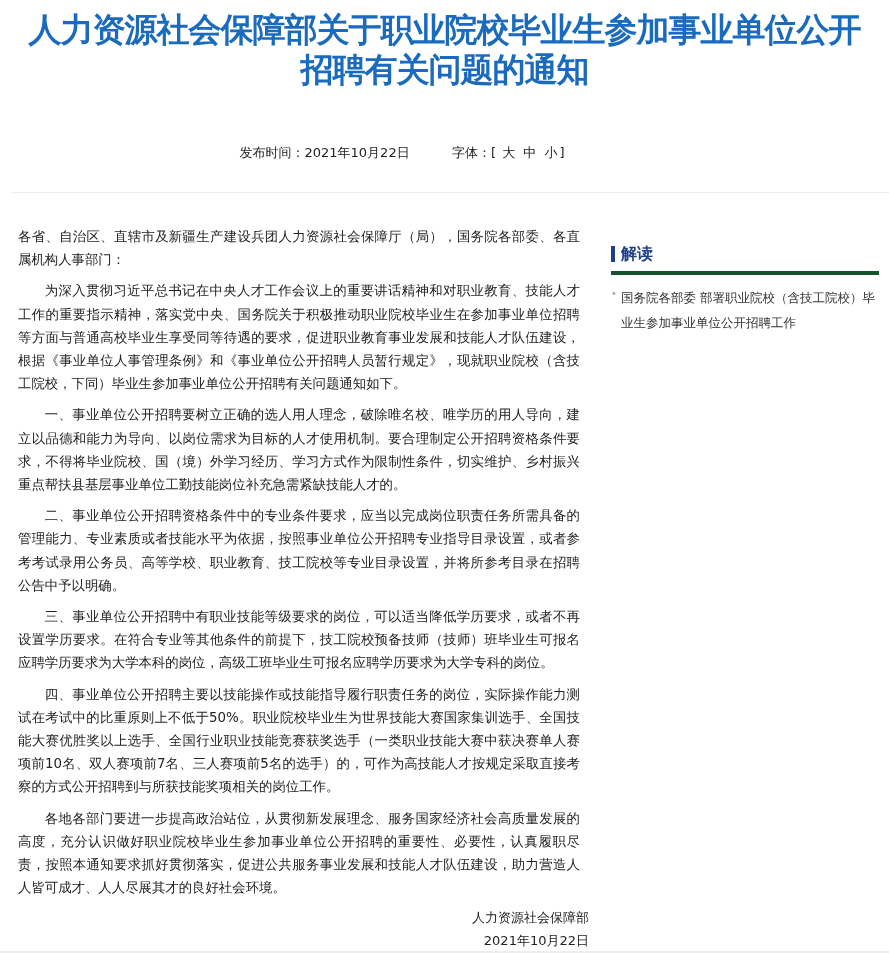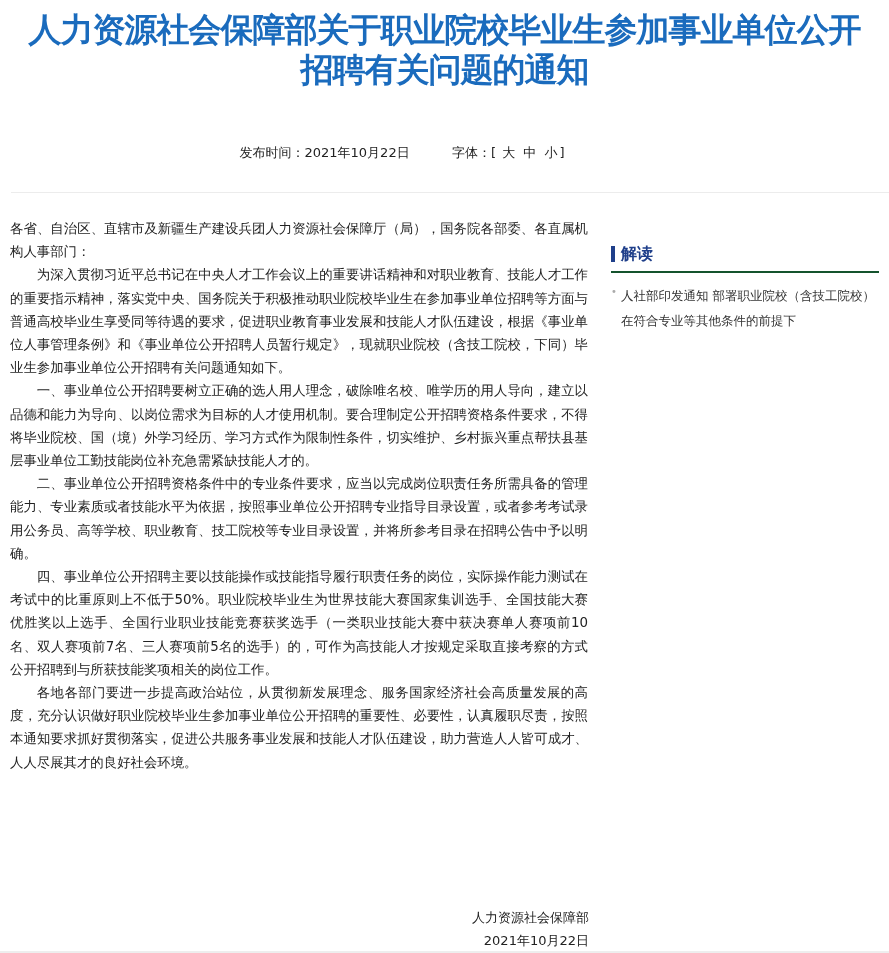--- a/index.html
+++ b/index.html
@@ -4,24 +4,24 @@
 <style>
   html, body { margin:0; padding:0; background:#ffffff; }
   body { width:889px; height:953px; overflow:hidden; position:relative; font-family:"DejaVu Sans", sans-serif; color:#333; }
   .title { position:absolute; left:0; top:10px; width:889px; text-align:center; color:#1a6bbd; font-weight:bold; font-size:33px; line-height:40px; letter-spacing:-1px; font-family:"DejaVu Sans", sans-serif; }
   .meta { position:absolute; top:144px; left:0; width:804px; text-align:center; font-size:13px; color:#222; }
   .meta span { display:inline-block; }
   .meta .gap { width:34px; }
   .font-size-ctrl .fs-btn { cursor:pointer; margin:0 2px; }
   .divider { position:absolute; left:11px; top:192px; width:878px; height:1px; background:#ececec; }
   .content { position:absolute; left:10px; top:217px; width:578px; font-size:13.4px; line-height:23.2px; color:#222; text-align:justify; }
-  .content p { margin:0; }
+  .content p { margin:8px; }
   .content p.indent { text-indent:2em; }
   .sidebar { position:absolute; left:611px; top:241px; width:268px; }
-  .side-head { display:flex; align-items:center; height:26px; border-bottom:2px solid #14532d; padding-bottom:4px; }
+  .side-head { display:flex; align-items:center; height:26px; border-bottom:4px solid #14532d; padding-bottom:4px; }
   .side-bar { width:4px; height:16px; background:#1f3f8a; margin-right:6px; }
   .side-title { color:#1f3f8a; font-weight:bold; font-size:16px; }
   .side-item { display:flex; margin-top:10px; font-size:12.5px; line-height:25px; color:#333; }
   .side-dot { width:10px; color:#aaa; font-size:10px; line-height:18px; flex:none; }
   .side-link { cursor:pointer; }
   .signature { position:absolute; left:400px; top:906px; width:189px; text-align:right; font-size:13px; line-height:23px; color:#222; }
   .bottom-line { position:absolute; left:0; top:951px; width:889px; height:2px; background:#eeeeee; }
 </style>
 </head>
 <body>
@@ -42,32 +42,33 @@
   </span>
 </div>
 
 <div class="divider"></div>
 
 <div class="content">
   <p>各省、自治区、直辖市及新疆生产建设兵团人力资源社会保障厅（局），国务院各部委、各直属机构人事部门：</p>
   <p class="indent">为深入贯彻习近平总书记在中央人才工作会议上的重要讲话精神和对职业教育、技能人才工作的重要指示精神，落实党中央、国务院关于积极推动职业院校毕业生在参加事业单位招聘等方面与普通高校毕业生享受同等待遇的要求，促进职业教育事业发展和技能人才队伍建设，根据《事业单位人事管理条例》和《事业单位公开招聘人员暂行规定》，现就职业院校（含技工院校，下同）毕业生参加事业单位公开招聘有关问题通知如下。</p>
   <p class="indent">一、事业单位公开招聘要树立正确的选人用人理念，破除唯名校、唯学历的用人导向，建立以品德和能力为导向、以岗位需求为目标的人才使用机制。要合理制定公开招聘资格条件要求，不得将毕业院校、国（境）外学习经历、学习方式作为限制性条件，切实维护、乡村振兴重点帮扶县基层事业单位工勤技能岗位补充急需紧缺技能人才的。</p>
   <p class="indent">二、事业单位公开招聘资格条件中的专业条件要求，应当以完成岗位职责任务所需具备的管理能力、专业素质或者技能水平为依据，按照事业单位公开招聘专业指导目录设置，或者参考考试录用公务员、高等学校、职业教育、技工院校等专业目录设置，并将所参考目录在招聘公告中予以明确。</p>
+  <p class="indent">三、事业单位公开招聘中有职业技能等级要求的岗位，可以适当降低学历要求，或者不再设置学历要求。在符合专业等其他条件的前提下，技工院校预备技师（技师）班毕业生可报名应聘学历要求为大学本科的岗位，高级工班毕业生可报名应聘学历要求为大学专科的岗位。</p>
   <p class="indent">四、事业单位公开招聘主要以技能操作或技能指导履行职责任务的岗位，实际操作能力测试在考试中的比重原则上不低于50%。职业院校毕业生为世界技能大赛国家集训选手、全国技能大赛优胜奖以上选手、全国行业职业技能竞赛获奖选手（一类职业技能大赛中获决赛单人赛项前10名、双人赛项前7名、三人赛项前5名的选手）的，可作为高技能人才按规定采取直接考察的方式公开招聘到与所获技能奖项相关的岗位工作。</p>
   <p class="indent">各地各部门要进一步提高政治站位，从贯彻新发展理念、服务国家经济社会高质量发展的高度，充分认识做好职业院校毕业生参加事业单位公开招聘的重要性、必要性，认真履职尽责，按照本通知要求抓好贯彻落实，促进公共服务事业发展和技能人才队伍建设，助力营造人人皆可成才、人人尽展其才的良好社会环境。</p>
 </div>
 
 <div class="sidebar">
   <div class="side-head">
     <span class="side-bar"></span>
     <span class="side-title">解读</span>
   </div>
   <div class="side-item">
     <span class="side-dot">•</span>
-    <span class="side-link">人社部印发通知 部署职业院校（含技工院校）在符合专业等其他条件的前提下</span>
+    <span class="side-link">国务院各部委 部署职业院校（含技工院校）毕业生参加事业单位公开招聘工作</span>
   </div>
 </div>
 
 <div class="signature">
   <div>人力资源社会保障部</div>
   <div>2021年10月22日</div>
 </div>
 
 <div class="bottom-line"></div>
 

